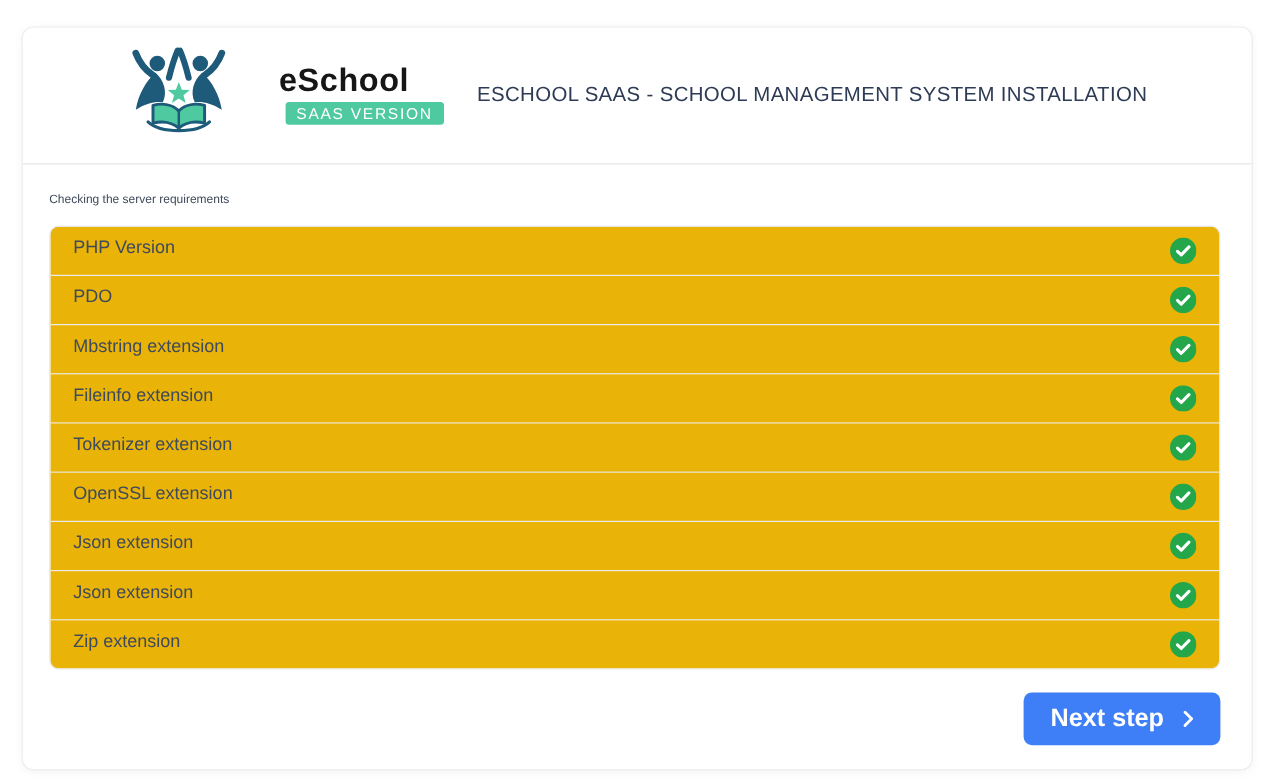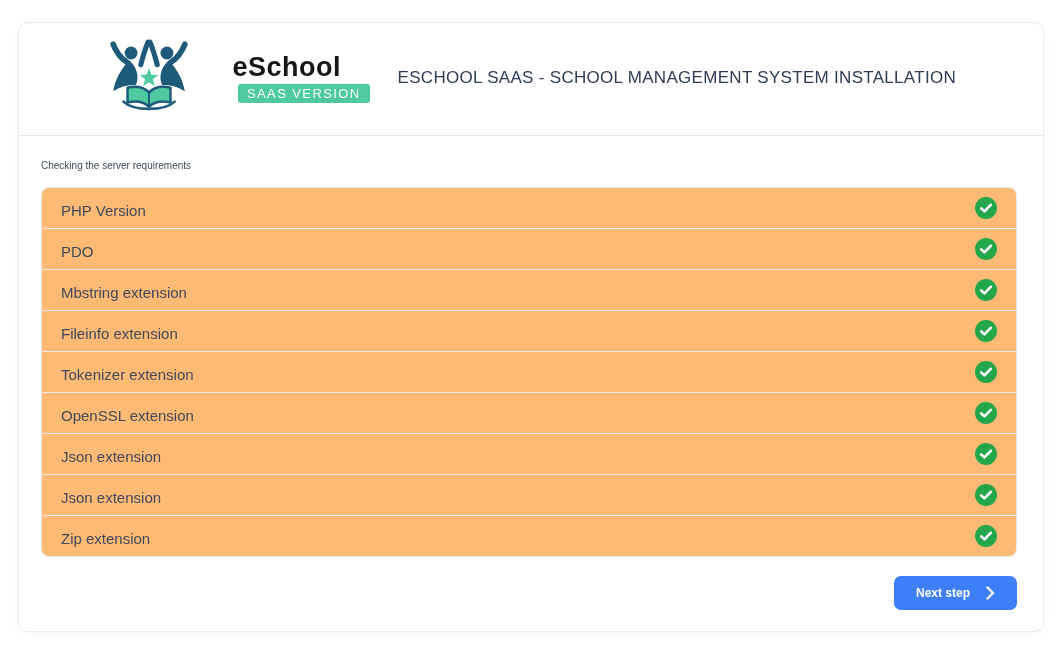--- a/index.html
+++ b/index.html
@@ -43,33 +43,33 @@
     letter-spacing:.3px;white-space:nowrap;
   }
   .card-body{padding:24px 26px 20px 22px;}
   .section-label{
     font-size:10px;color:var(--text-dark);margin:0 0 16px 0;font-weight:400;
   }
   .req-list{
     border:1px solid #e4e7eb;border-radius:8px;overflow:hidden;background:#fff;
   }
   .req-row{
-    display:flex;align-items:flex-end;justify-content:space-between;
+    display:flex;align-items:flex-start;justify-content:space-between;
     padding:9px 19px;border-bottom:1px solid var(--border-light);
-    background:#fdba74;
+    background:#eab308;
   }
   .req-row:last-child{border-bottom:none;}
   .req-label{font-size:15px;color:var(--text-dark);}
   .check-badge{display:inline-flex;width:22px;height:22px;}
   .actions{display:flex;justify-content:flex-end;margin-top:19px;}
   .next-btn{
     display:inline-flex;align-items:center;gap:16px;
     background:var(--accent-blue);color:#fff;border:none;cursor:pointer;
     font-family:"Liberation Sans", sans-serif;
-    font-size:12px;font-weight:700;
+    font-size:21px;font-weight:700;
     padding:10px 22px;border-radius:7px;
   }
   .chev{display:inline-flex;}
 </style>
 </head>
 <body>
 
 <div class="card">
 
   <div class="card-header">

